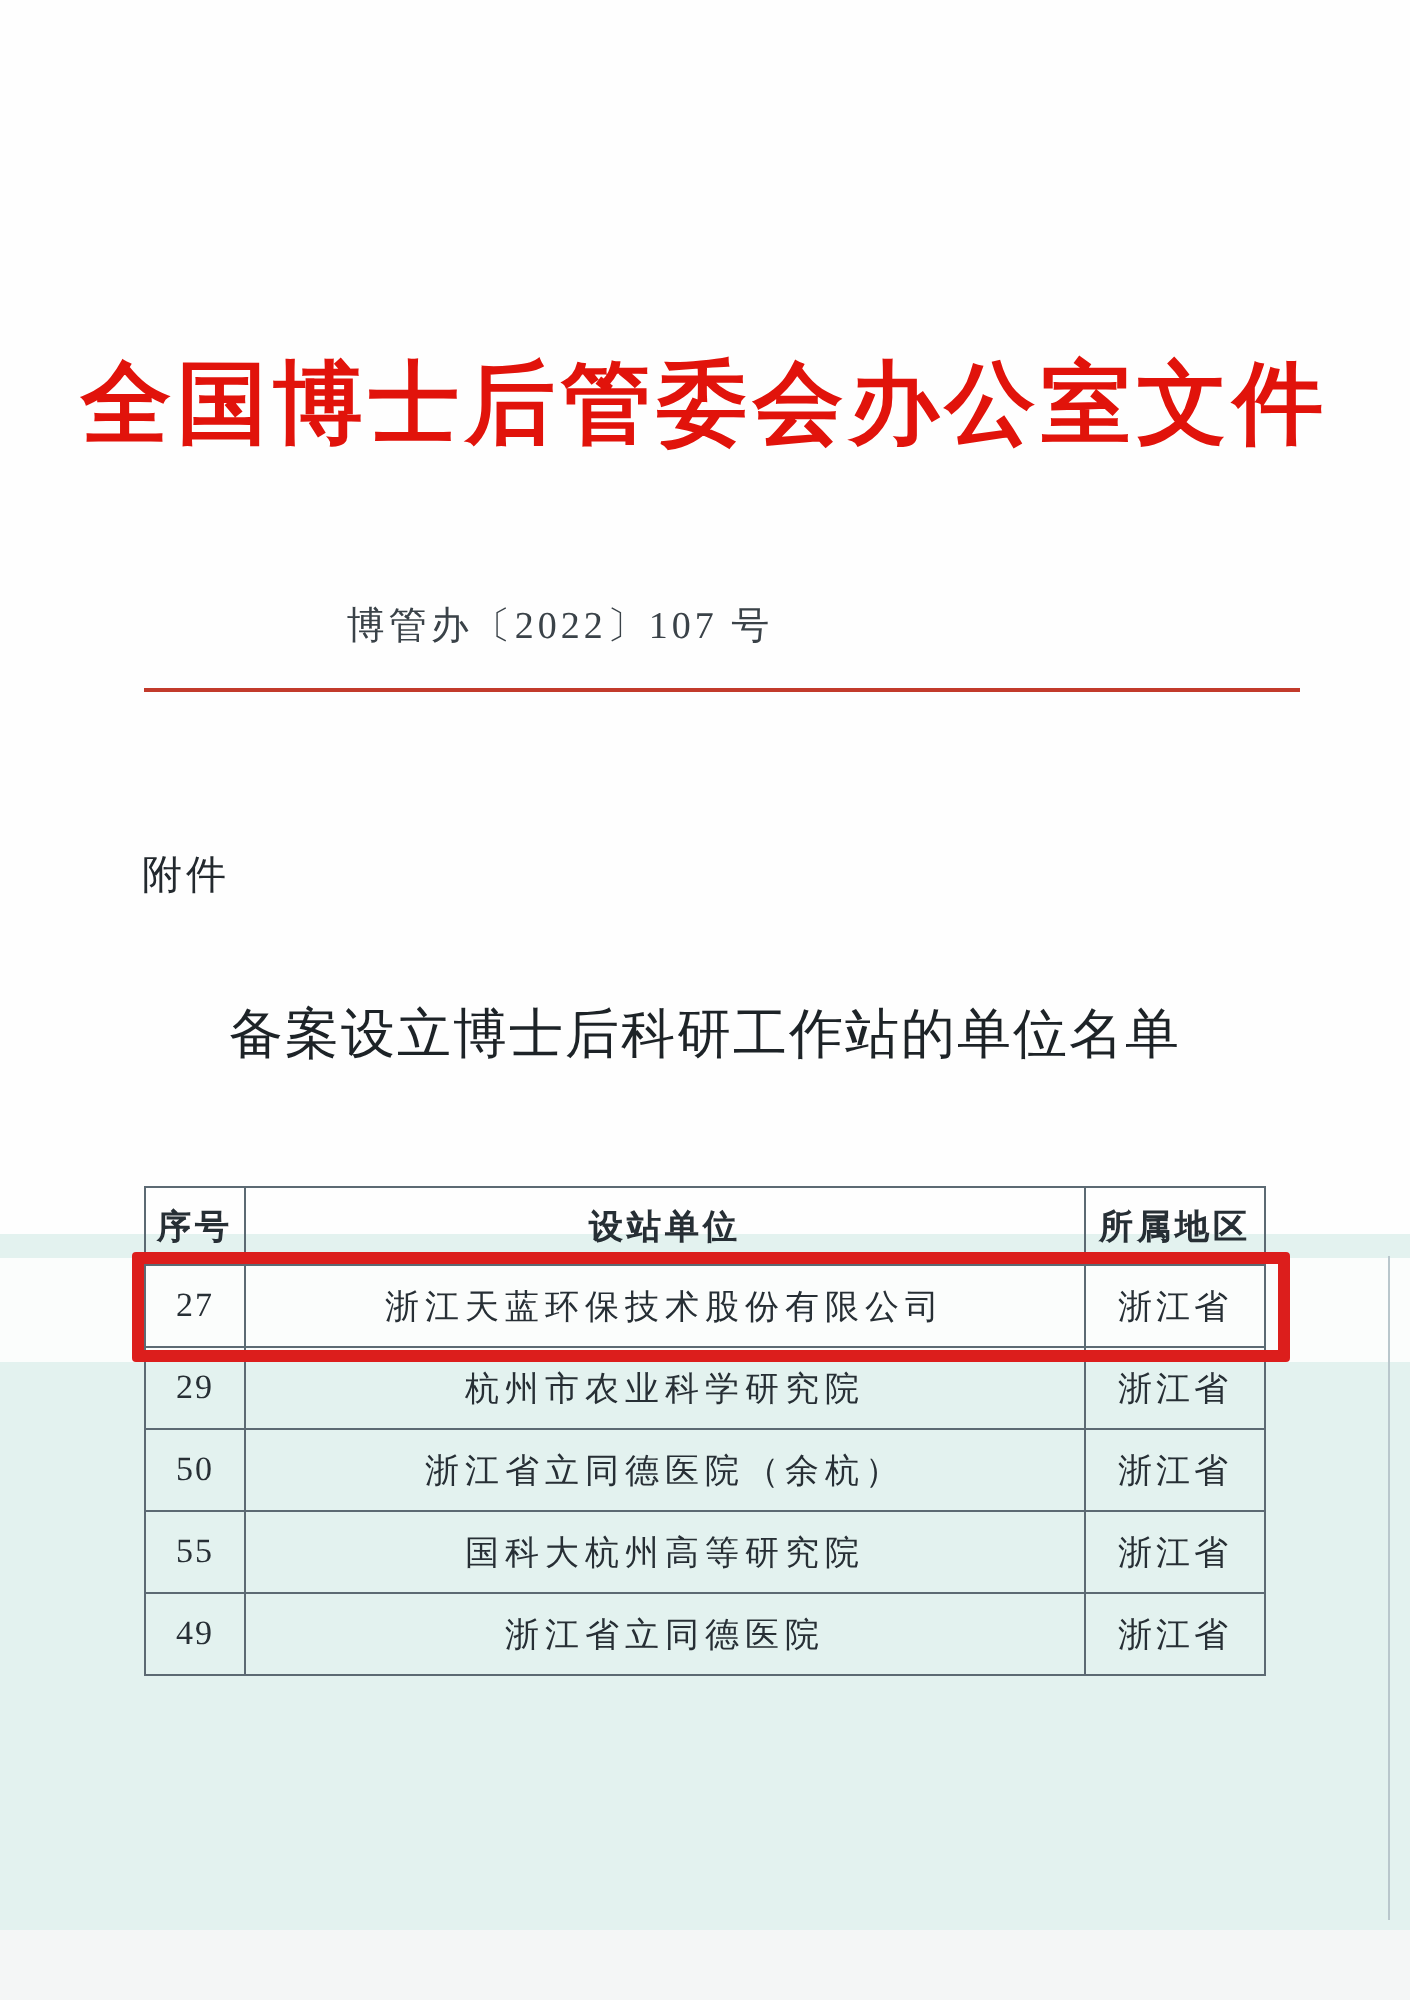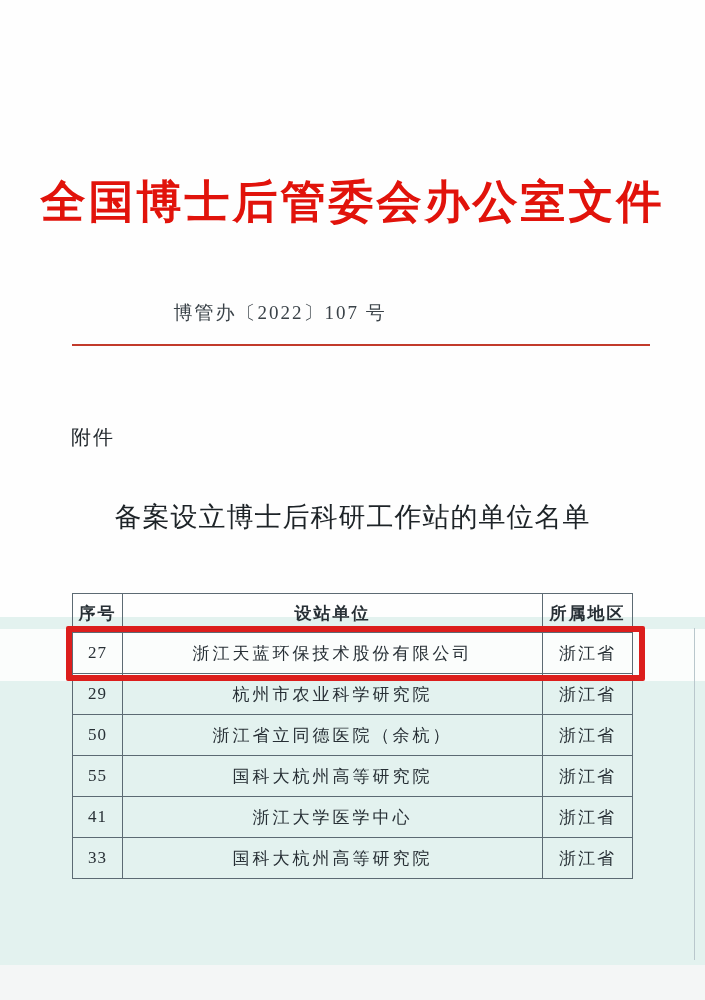--- a/index.html
+++ b/index.html
@@ -122,27 +122,22 @@
     <td class="cell-no">50</td>
     <td class="cell-unit">浙江省立同德医院（余杭）</td>
     <td class="cell-region">浙江省</td>
   </tr>
           <tr>
     <td class="cell-no">55</td>
     <td class="cell-unit">国科大杭州高等研究院</td>
     <td class="cell-region">浙江省</td>
   </tr>
           <tr>
-    <td class="cell-no">41</td>
-    <td class="cell-unit">浙江大学医学中心</td>
-    <td class="cell-region">浙江省</td>
-  </tr>
-          <tr>
-    <td class="cell-no">33</td>
-    <td class="cell-unit">国科大杭州高等研究院</td>
+    <td class="cell-no">49</td>
+    <td class="cell-unit">浙江省立同德医院</td>
     <td class="cell-region">浙江省</td>
   </tr>
         </tbody>
     </table>
   </div>
 
   <div class="highlight-box"></div>
 
 </div>
 

